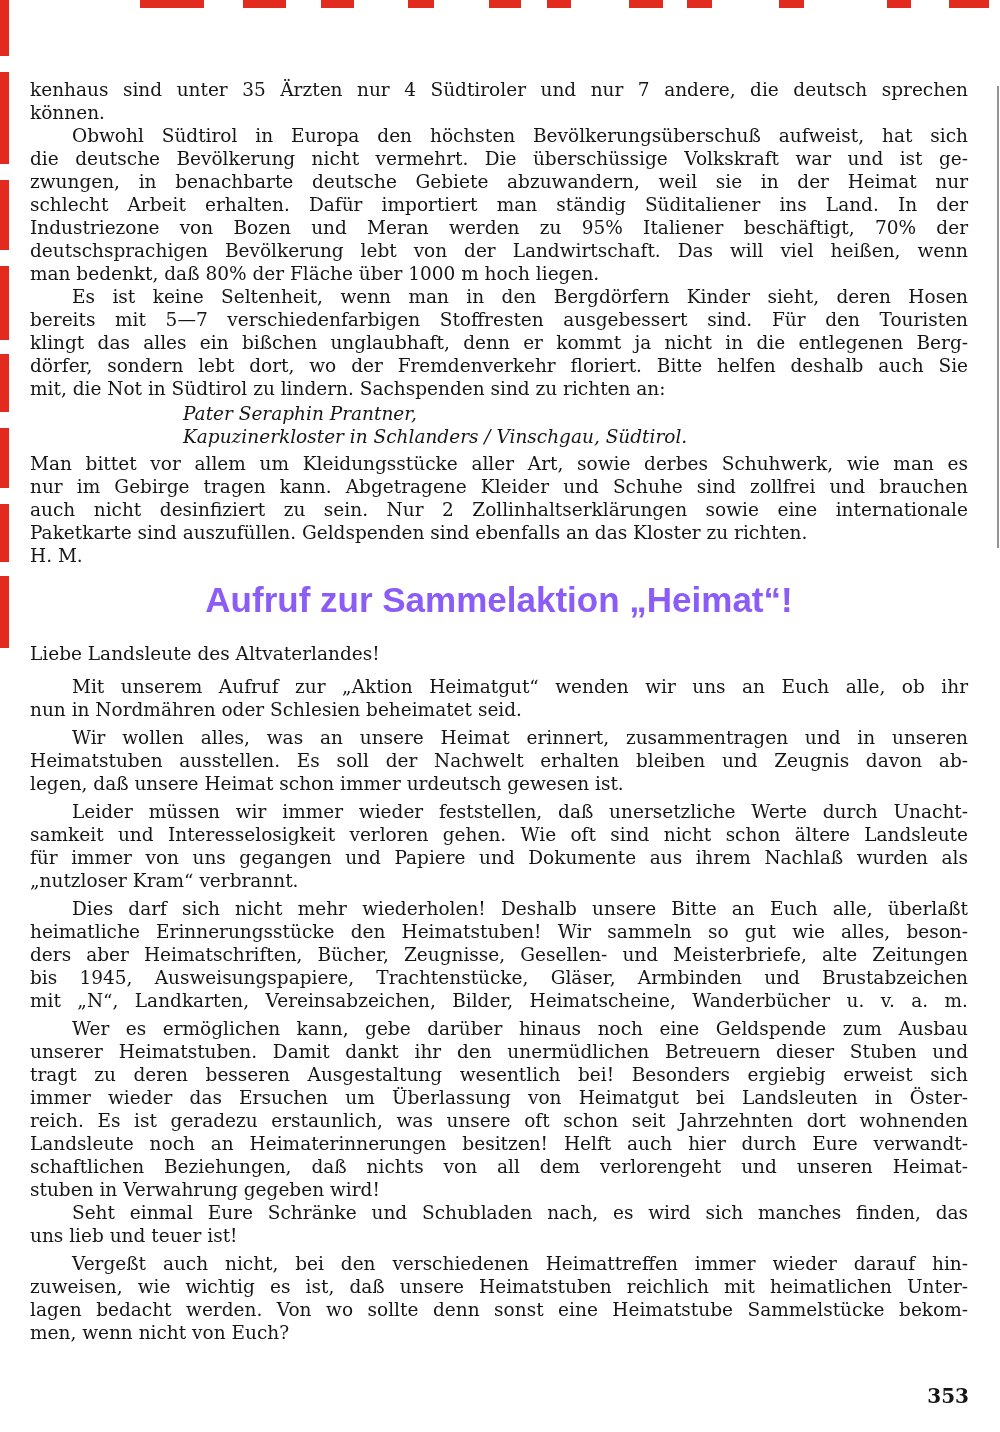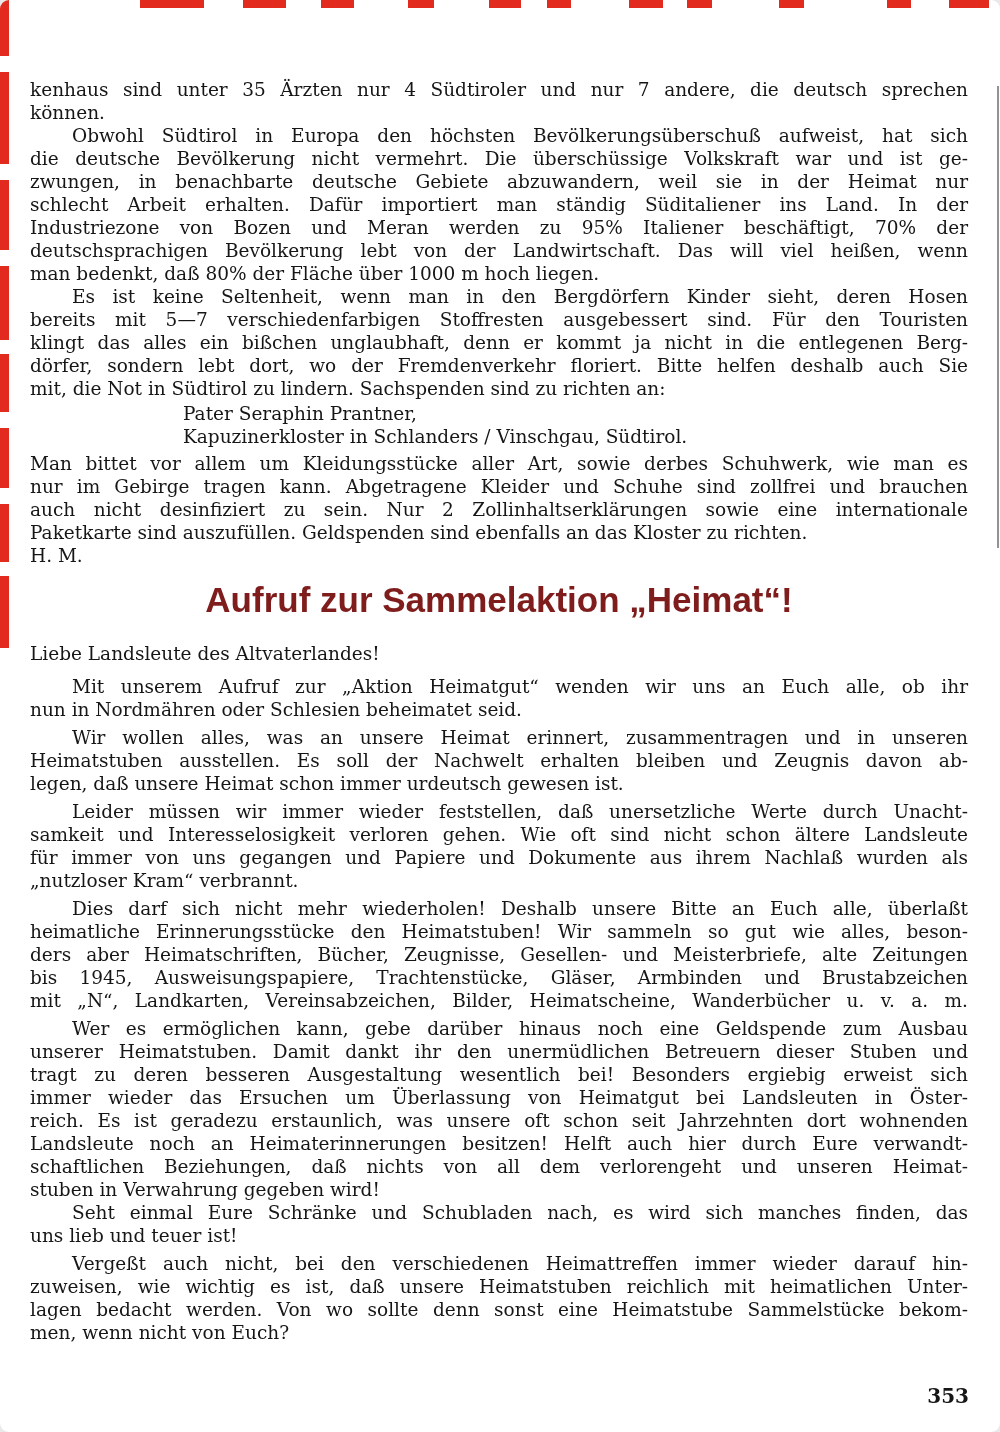--- a/index.html
+++ b/index.html
@@ -1,33 +1,33 @@
 <!DOCTYPE html>
 <html><head>
 <meta charset="utf-8">
 <style>
   html,body { margin:0; padding:0; background:#e9e9e9; }
   .page {
     position:relative; width:1000px; height:1432px; margin:0 auto;
     background:#ffffff; overflow:hidden;
-    font-family:"DejaVu Serif", serif; color:#161616;border-radius:9px;
+    font-family:"DejaVu Serif", serif; color:#161616;
   }
   .textblock { position:absolute; left:30px; top:78px; width:938px;
     font-size:18.5px; line-height:23px; }
   .para { margin:0; }
   .line { text-align:justify; text-align-last:justify; white-space:normal; }
   .line.last { text-align-last:left; }
   .para.indent .line:first-child { text-indent:42px; }
   .address { margin:2px 0 4px 153px; }
-  .address .line { text-align:center; text-align-last:left; }
+  .address .line { text-align:center; text-align-last:left;font-style:italic; }
   .sig { text-align:left; margin:0; }
   h1.heading {
     font-family:"Liberation Sans", sans-serif; font-weight:700;
     font-size:35px; line-height:40px; text-align:center;
-    margin:13px 0 22px 0; color:#7f1d1d;
+    margin:13px 0 22px 0; color:#8b5cf6;
   }
   .salutation { margin:4px 0 10px 0; }
   .heimat .para { margin-top:5px; }
   .heimat .para.nogap { margin-top:0; }
   .pagenum { position:absolute; top:1384px; right:31px;
     font-weight:700; font-size:20px; line-height:24px; }
   .mark-left { position:absolute; left:0; width:9px; }
   .mark-top  { position:absolute; top:0; height:8px; }
   .gutter { position:absolute; right:1px; top:86px; height:462px; width:2px;
     background:#3a3a3a; opacity:.55; }

